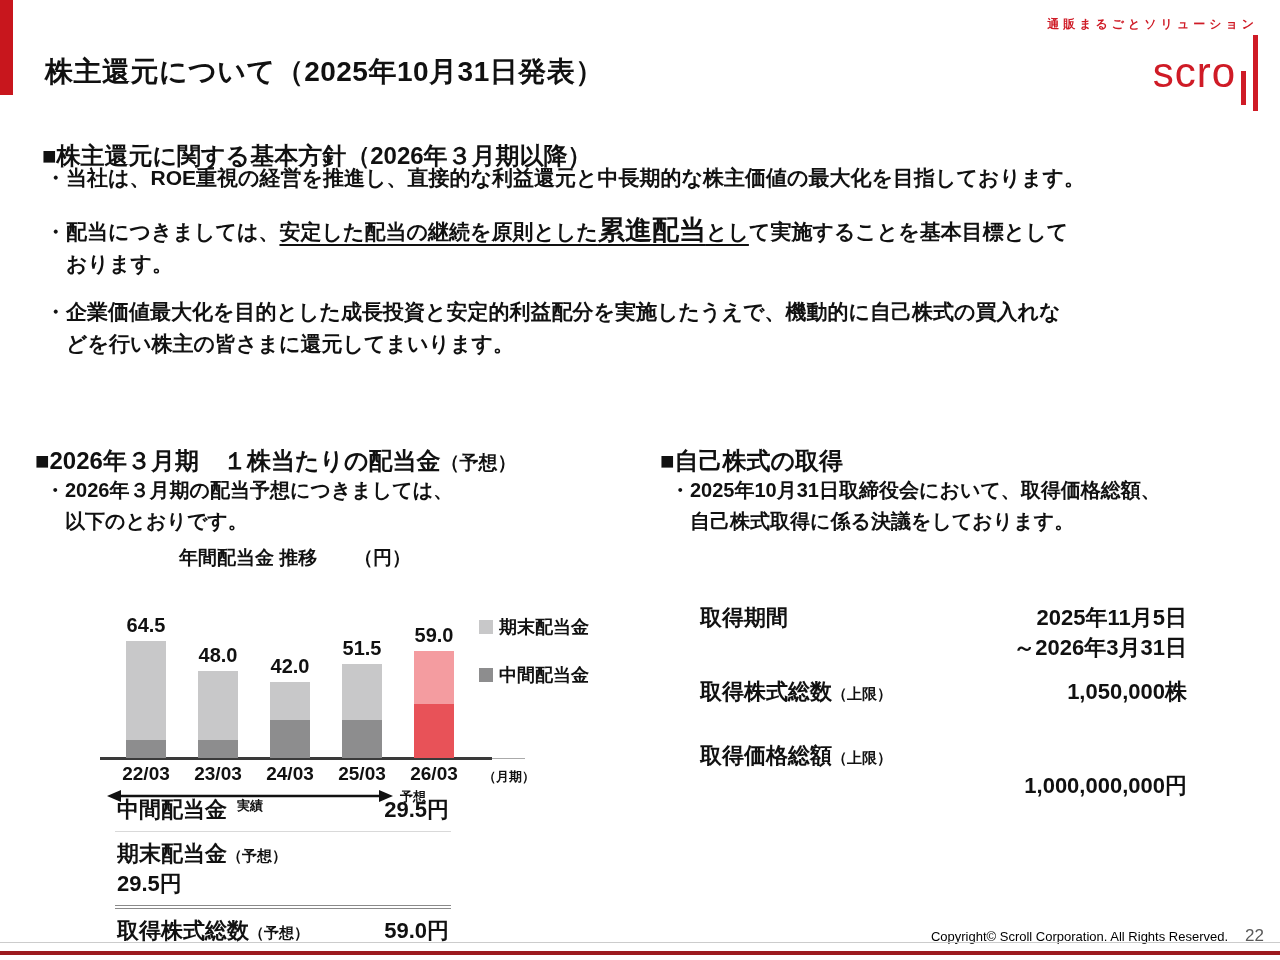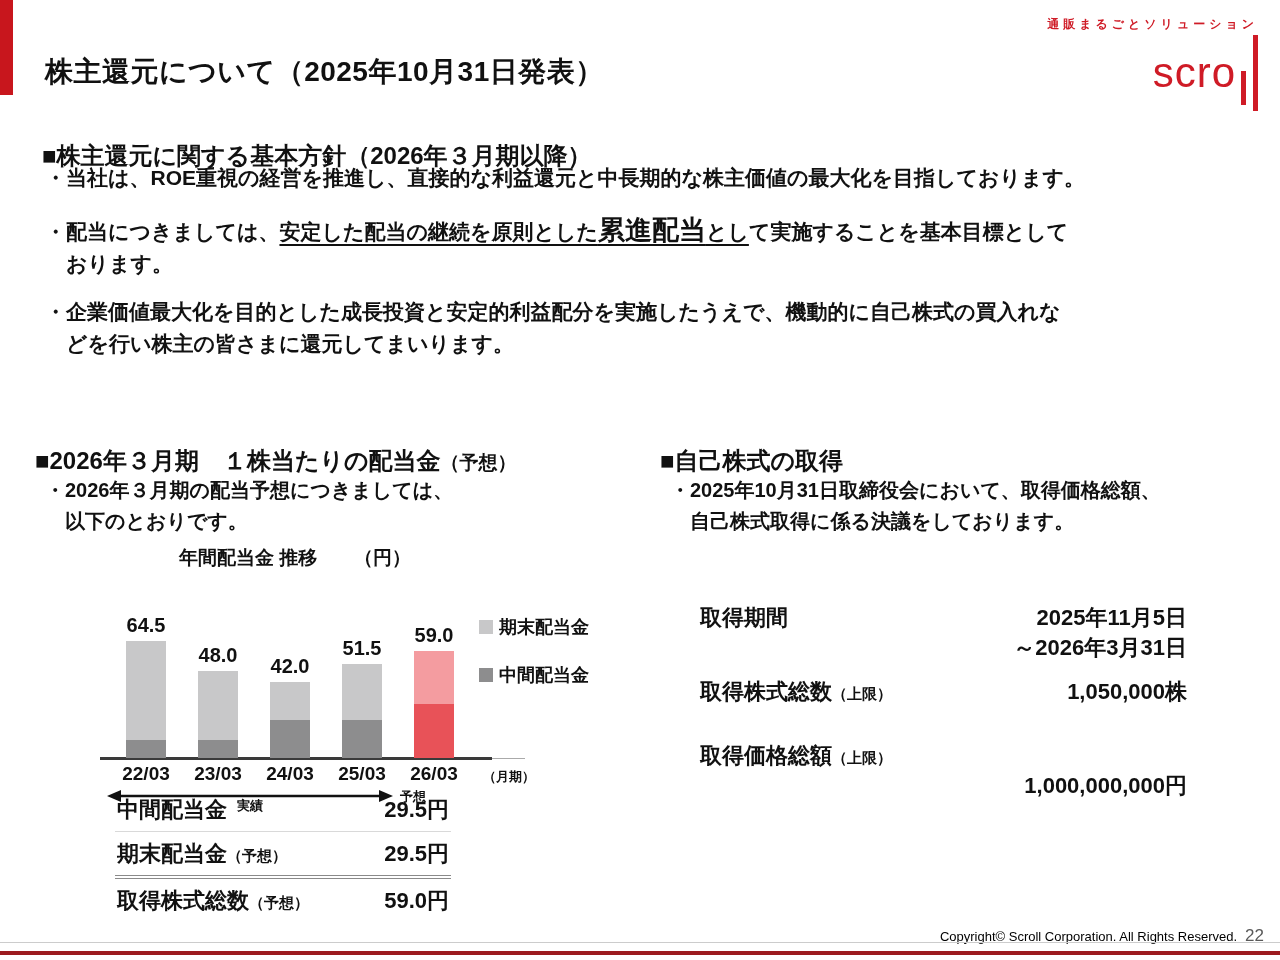--- a/index.html
+++ b/index.html
@@ -44,29 +44,29 @@
   .range-label{position:absolute;left:72px;top:227px;width:286px;text-align:center;font-size:13px;font-weight:700;}
   .forecast-label{position:absolute;top:218px;width:76px;text-align:center;font-size:13px;font-weight:700;}
   .legend{position:absolute;left:444px;}
   .legend-item{display:flex;align-items:center;font-size:18px;font-weight:700;white-space:nowrap;}
   .legend-swatch{width:14px;height:14px;margin-right:6px;flex:0 0 auto;}
   
   .div-table{position:absolute;left:80px;top:363px;width:336px;}
   .div-row{display:flex;justify-content:space-between;align-items:baseline;padding:7px 2px 6px 2px;font-size:22px;font-weight:700;white-space:nowrap;}
   .div-row .small{font-size:15px;}
   .rule-thin{border-bottom:1px solid #d9d9d9;}
-  .rule-double{border-bottom:4px double #8a8a8a;}
+  .rule-double{border-bottom:4px double #8a8a8a;flex-direction:column;}
   
   .bb-row{position:absolute;left:40px;width:487px;display:flex;justify-content:space-between;font-size:22px;font-weight:700;white-space:nowrap;}
   .bb-row .small{font-size:15px;}
   .bb-value{text-align:right;line-height:30px;}
   
   .footer{position:absolute;right:16px;bottom:14px;display:flex;align-items:baseline;}
   .copyright{font-size:13px;color:#000000;}
-  .page-number{font-size:17px;color:#595959;margin-left:8px;}
+  .page-number{font-size:17px;color:#595959;margin-left:17px;}
   .footer-gray-line{position:absolute;left:0;bottom:17px;width:1280px;height:1px;background:#cccccc;}
   .footer-red-line{position:absolute;left:0;bottom:5px;width:1280px;height:4px;background:#9c1b1f;}
 </style>
 </head>
 <body>
 
 <div class="accent-bar"></div>
 <h1 class="slide-title">株主還元について（2025年10月31日発表）</h1>
 
 <div class="logo">

